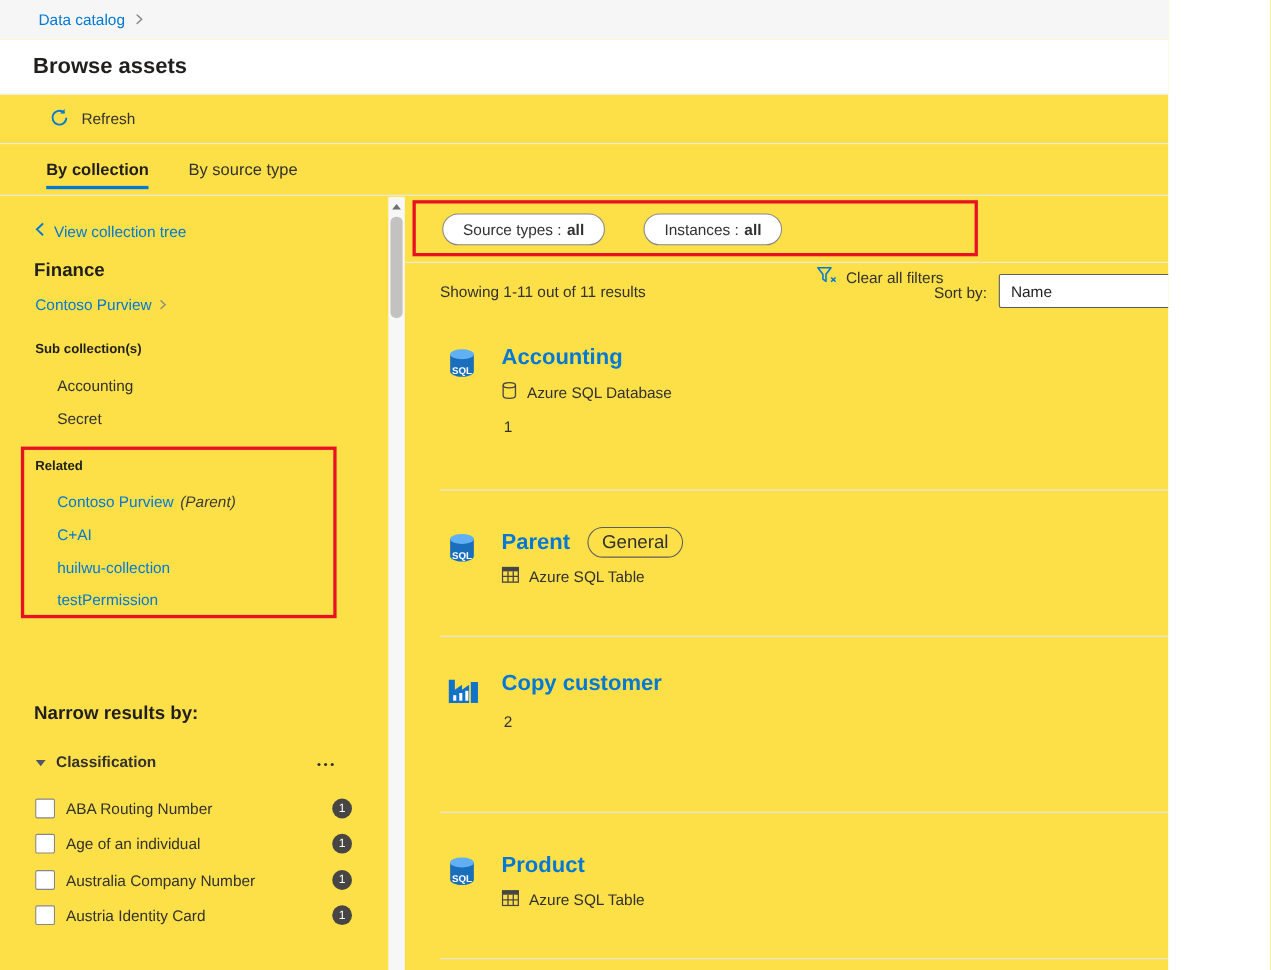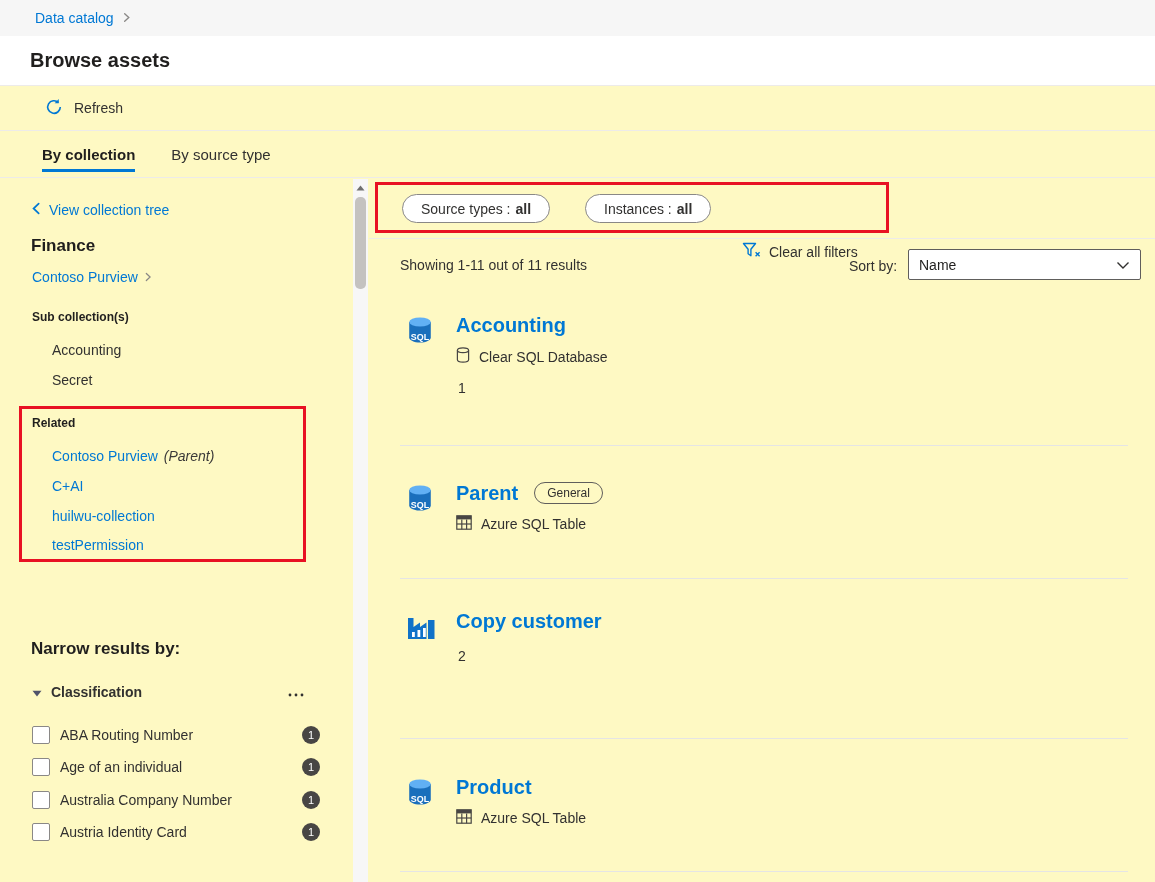--- a/index.html
+++ b/index.html
@@ -1,17 +1,17 @@
 <!DOCTYPE html>
 <html><head>
 <meta charset="utf-8">
 <style>
   * { margin:0; padding:0; box-sizing:border-box; }
   body { font-family:"Liberation Sans", sans-serif; background:#fff; }
-  .screen { position:relative; width:1155px; height:882px; background:#fef9c3; overflow:hidden; color:#323130; font-size:14px; }
+  .screen { position:relative; width:1062px; height:882px; background:#fde047; overflow:hidden; color:#323130; font-size:14px; }
   a, .link { color:#0078d4; text-decoration:none; cursor:pointer; }
 
   
   .crumb-bar { position:absolute; top:0; left:0; width:1155px; height:36px; background:#f6f6f6; display:flex; align-items:center; padding-left:35px; gap:7px; }
   .title-bar { position:absolute; top:36px; left:0; width:1155px; height:50px; border-bottom:1px solid #edebe9; display:flex; align-items:center; padding-left:30px; background:#fff; }
   .page-title { font-size:20px; font-weight:700; color:#201f1e; }
   .cmd-bar { position:absolute; top:86px; left:0; width:1155px; height:45px; border-bottom:1px solid #edebe9; display:flex; align-items:center; padding-left:45px; gap:11px; }
   .tab-bar { position:absolute; top:131px; left:0; width:1155px; height:47px; border-bottom:1px solid #edebe9; display:flex; padding-left:42px; gap:36px; }
   .tab { display:flex; align-items:center; height:100%; position:relative; cursor:pointer; font-size:15px; color:#323130; }
   .tab.active { font-weight:700; color:#201f1e; }
@@ -45,21 +45,21 @@
   .clear-btn { position:absolute; display:flex; align-items:center; gap:8px; cursor:pointer; color:#323130; height:22px; }
   .divider-h { position:absolute; height:1px; background:#edebe9; }
   .item-divider { position:absolute; left:400px; width:728px; height:1px; background:#e5e5e5; }
   .sort-dd { position:absolute; left:908px; top:249px; width:233px; height:31px; border:1px solid #605e5c; border-radius:2px; background:#fff; display:flex; align-items:center; padding:0 10px; cursor:pointer; color:#201f1e;text-align:center; }
   .sort-dd .chev { margin-left:auto; }
 
   .asset-item { position:absolute; left:405px; right:30px; display:flex; gap:19px; }
   .asset-icon { flex:none; width:32px; margin-top:3px; }
   .asset-title-row { display:flex; align-items:center; height:26px; }
   .asset-title { font-size:20px; font-weight:700; color:#0078d4; cursor:pointer; }
-  .gen-badge { margin-left:16px; border:1px solid #605e5c; border-radius:14px; padding:3px 12px; font-size:12px; color:#323130; }
+  .gen-badge { margin-left:16px; border:1px solid #605e5c; border-radius:14px; padding:3px 12px; font-size:17px; color:#323130; }
   .asset-type-row { display:flex; align-items:center; gap:9px; margin-top:9px; color:#323130; }
   .asset-count { margin-top:14px; padding-left:2px; color:#323130; }
 </style>
 </head>
 <body>
 
 <div class="screen">
 
   <div class="crumb-bar">
     <a>Data catalog</a>
@@ -226,21 +226,21 @@
       <div class="asset-title-row">
           <a class="asset-title">Accounting</a>
         </div>
       <div class="asset-type-row">
         <span>
           <svg width="14" height="16" viewBox="0 0 14 16">
               <ellipse cx="7" cy="3.2" rx="5.6" ry="2.4" fill="none" stroke="#484644" stroke-width="1.2"></ellipse>
               <path d="M1.4 3.2 V12.8 c0 1.3 2.5 2.4 5.6 2.4 s5.6 -1.1 5.6 -2.4 V3.2" fill="none" stroke="#484644" stroke-width="1.2"></path>
             </svg>
         </span>
-        <span>Clear SQL Database</span>
+        <span>Azure SQL Database</span>
       </div>
       <div class="asset-count">1</div>
     </div>
   </div>
   <div class="item-divider" style="top:445px;"></div>
 
   <div class="asset-item" style="top:480px;">
     <span class="asset-icon">
       <svg width="30" height="30" viewBox="0 0 32 32">
           <path d="M4.5 7.5 V24 c0 3 5.1 5.4 11.5 5.4 S27.5 27 27.5 24 V7.5 Z" fill="#1a6fbc"></path>

